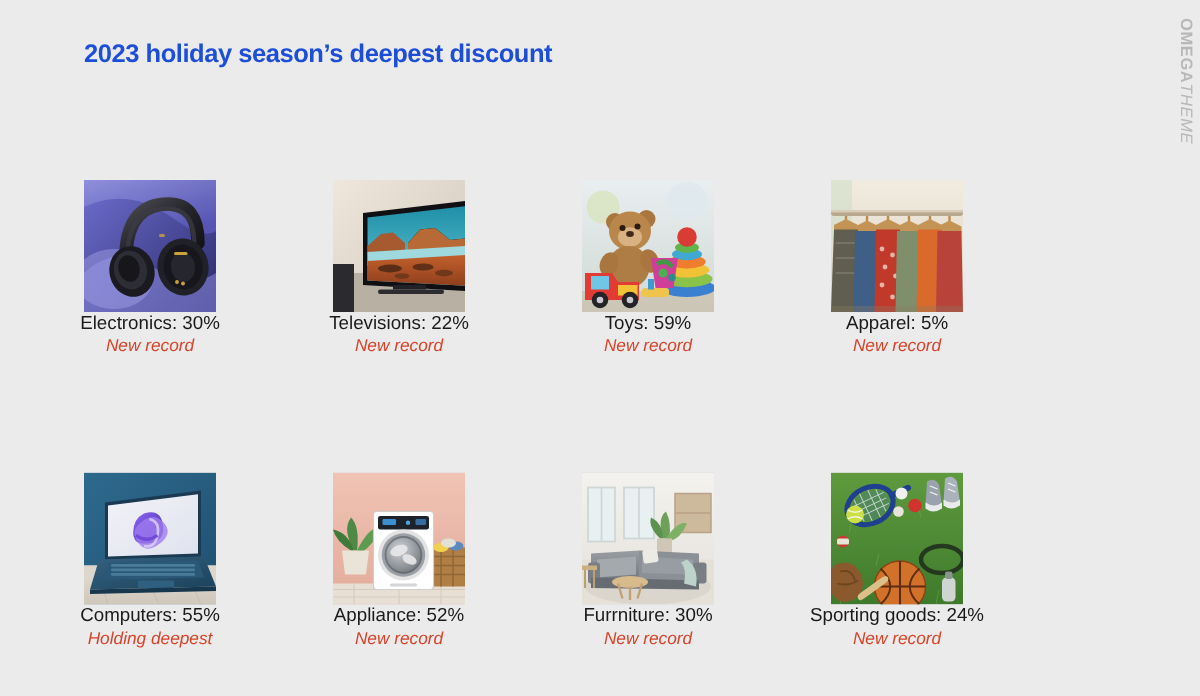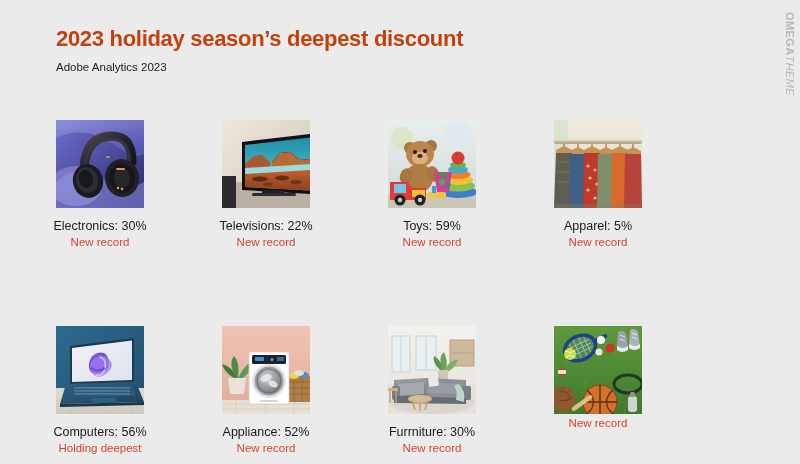--- a/index.html
+++ b/index.html
@@ -15,23 +15,23 @@
     position: relative;
   }
 
   
   .header {
     position: absolute;
     left: 56px;
     top: 26px;
   }
   .title {
-    font-size: 22px;
+    font-size: 17px;
     font-weight: bold;
-    color: #c2410c;
+    color: #1d4ed8;
     letter-spacing: -0.3px;
     margin: 0;
     white-space: nowrap;
   }
   .subtitle {
     font-size: 11.5px;
     color: #1b1b1b;
     margin: 9px 0 0 0;
     white-space: nowrap;
   }
@@ -81,40 +81,39 @@
   .thumb {
     width: 88px;
     height: 88px;
     overflow: hidden;
     position: relative;
     background: #ddd;
     flex: none;
   }
   .thumb > svg { display: block; width: 88px; height: 88px; }
   .label {
-    margin-top: 11px;
     font-size: 12.5px;
     color: #1a1a1a;
     white-space: nowrap;
     text-align: center;
   }
   .note {
     margin-top: 3px;
     font-size: 11.5px;
+    font-style: italic;
     color: #d9432a;
     white-space: nowrap;
     text-align: center;
   }
 </style>
 </head>
 <body>
 
 <div class="header">
   <h1 class="title">2023 holiday season’s deepest discount</h1>
-  <p class="subtitle">Adobe Analytics 2023</p>
 </div>
 
 <div class="watermark">
   <div class="watermark-text">
     <span class="wm-bold">OMEGA</span><span class="wm-italic">THEME</span>
   </div>
 </div>
 
 <div class="grid">
 
@@ -362,21 +361,21 @@
         <polygon points="16,60 76,58.5 80,70 14,71.5" fill="#2a5876"></polygon>
         <g fill="#4e829e" opacity="0.9">
           <rect x="18" y="61" width="56" height="1.8" rx="0.8"></rect>
           <rect x="18" y="64" width="56" height="1.8" rx="0.8"></rect>
           <rect x="18" y="67" width="56" height="1.8" rx="0.8"></rect>
         </g>
         <rect x="36" y="72" width="24" height="5" rx="1" fill="#30607f"></rect>
         <polygon points="4,78 88,76 88,79 4,81" fill="#16374e"></polygon>
       </svg>
     </div>
-    <div class="label">Computers: 56%</div>
+    <div class="label">Computers: 55%</div>
     <div class="note">Holding deepest</div>
   </div>
 
   <div class="cell">
     <div class="thumb">
       <svg viewBox="0 0 88 88" xmlns="http://www.w3.org/2000/svg">
         <defs>
           <linearGradient id="wmWall" x1="0" y1="0" x2="0" y2="1">
             <stop offset="0" stop-color="#f0c3b4"></stop>
               <stop offset="1" stop-color="#e2ab9a"></stop>
@@ -569,16 +568,17 @@
 
         <ellipse cx="74" cy="58" rx="14" ry="9" fill="none" stroke="#23381f" stroke-width="3"></ellipse>
 
         <rect x="74" y="70" width="9" height="16" rx="3" fill="#cfd6d2"></rect>
         <rect x="76" y="66" width="5" height="5" rx="1.5" fill="#8a948f"></rect>
 
         <circle cx="8" cy="46" r="4" fill="#c73b31"></circle>
         <rect x="4" y="44" width="8" height="4" rx="1" fill="#e8e4d8"></rect>
       </svg>
     </div>
+    <div class="label">Sporting goods: 24%</div>
     <div class="note">New record</div>
   </div>
 
 </div>
 
 </body></html>

